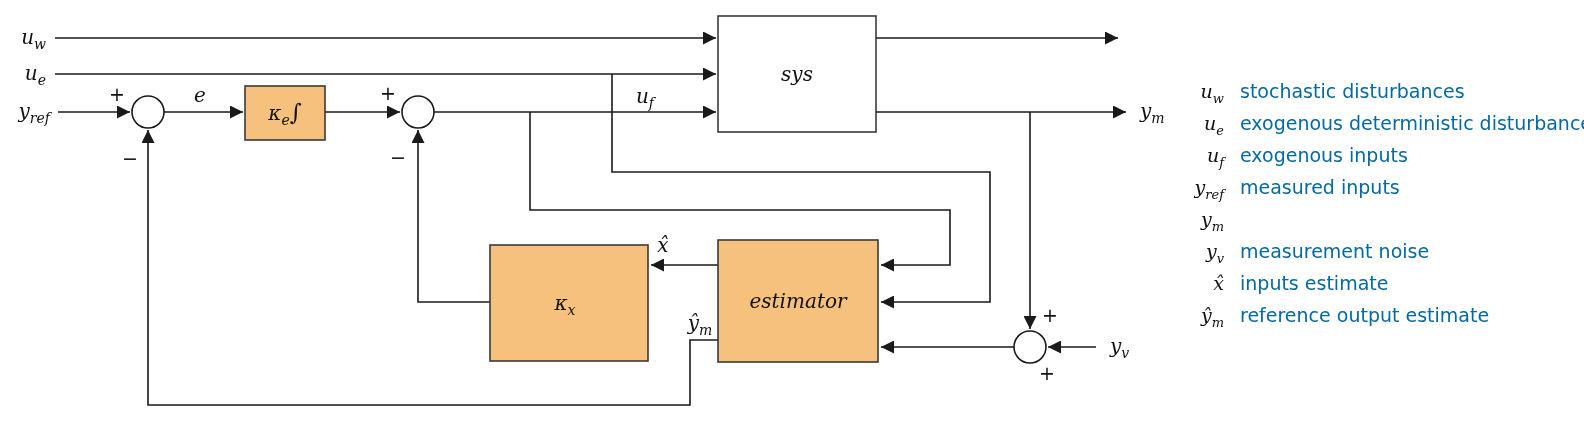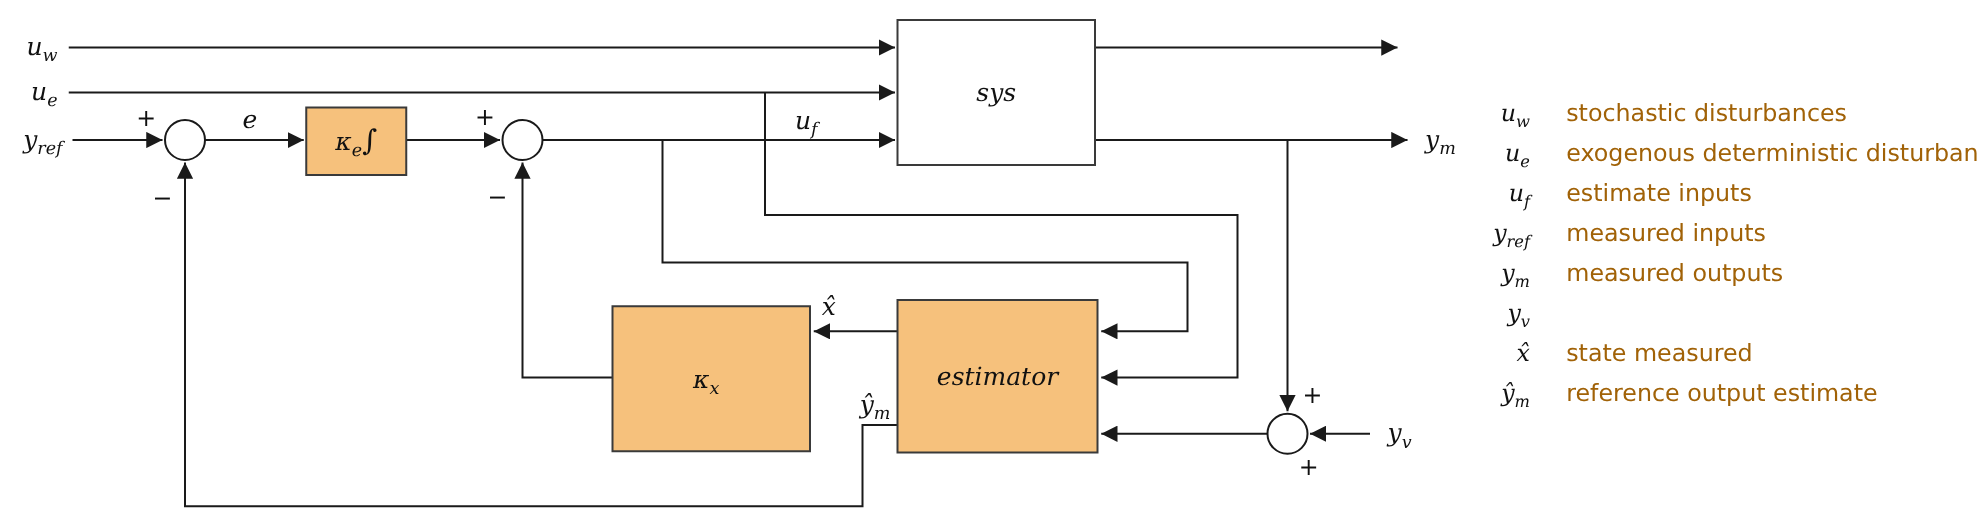--- a/index.html
+++ b/index.html
@@ -13,21 +13,21 @@
   .sig .sub{font-size:14px;}
   .blklabel{font:italic 20px "DejaVu Serif",serif;fill:#111;}
   .blklabel .sub{font-size:14px;}
   .blklabel .intg{font-size:23px;}
   .op{font:19px "DejaVu Sans",sans-serif;fill:#111;}
   .legend{position:absolute;left:1178px;top:80px;}
   .legend-row{display:flex;align-items:baseline;height:32px;line-height:32px;}
   .legend-sym{display:inline-block;width:46px;text-align:right;
               font:italic 19px "DejaVu Serif",serif;color:#111;}
   .legend-sym sub{font-size:13px;}
-  .legend-desc{margin-left:29px;font:19px "DejaVu Sans",sans-serif;color:#a16207;white-space:nowrap;}
+  .legend-desc{margin-left:16px;font:19px "DejaVu Sans",sans-serif;color:#0369a1;white-space:nowrap;}
 </style>
 </head>
 <body>
 
 <div class="stage">
 
   <svg width="1584" height="424" viewBox="0 0 1584 424">
     <defs>
       <marker id="arrow" viewBox="0 0 10 10" refX="10" refY="5" markerWidth="13" markerHeight="13" orient="auto-start-reverse" markerUnits="userSpaceOnUse">
         <path d="M0,0 L10,5 L0,10 z" fill="#1a1a1a"></path>
@@ -87,36 +87,36 @@
     <div class="legend-row">
       <span class="legend-sym"><i>u</i><sub>w</sub></span>
       <span class="legend-desc">stochastic disturbances</span>
     </div>
     <div class="legend-row">
       <span class="legend-sym"><i>u</i><sub>e</sub></span>
       <span class="legend-desc">exogenous deterministic disturbances</span>
     </div>
     <div class="legend-row">
       <span class="legend-sym"><i>u</i><sub>f</sub></span>
-      <span class="legend-desc">estimate inputs</span>
+      <span class="legend-desc">exogenous inputs</span>
     </div>
     <div class="legend-row">
       <span class="legend-sym"><i>y</i><sub>ref</sub></span>
       <span class="legend-desc">measured inputs</span>
     </div>
     <div class="legend-row">
       <span class="legend-sym"><i>y</i><sub>m</sub></span>
-      <span class="legend-desc">measured outputs</span>
     </div>
     <div class="legend-row">
       <span class="legend-sym"><i>y</i><sub>v</sub></span>
+      <span class="legend-desc">measurement noise</span>
     </div>
     <div class="legend-row">
       <span class="legend-sym"><i>x̂</i><sub></sub></span>
-      <span class="legend-desc">state measured</span>
+      <span class="legend-desc">inputs estimate</span>
     </div>
     <div class="legend-row">
       <span class="legend-sym"><i>ŷ</i><sub>m</sub></span>
       <span class="legend-desc">reference output estimate</span>
     </div>
   </div>
 
 </div>
 
 </body></html>

